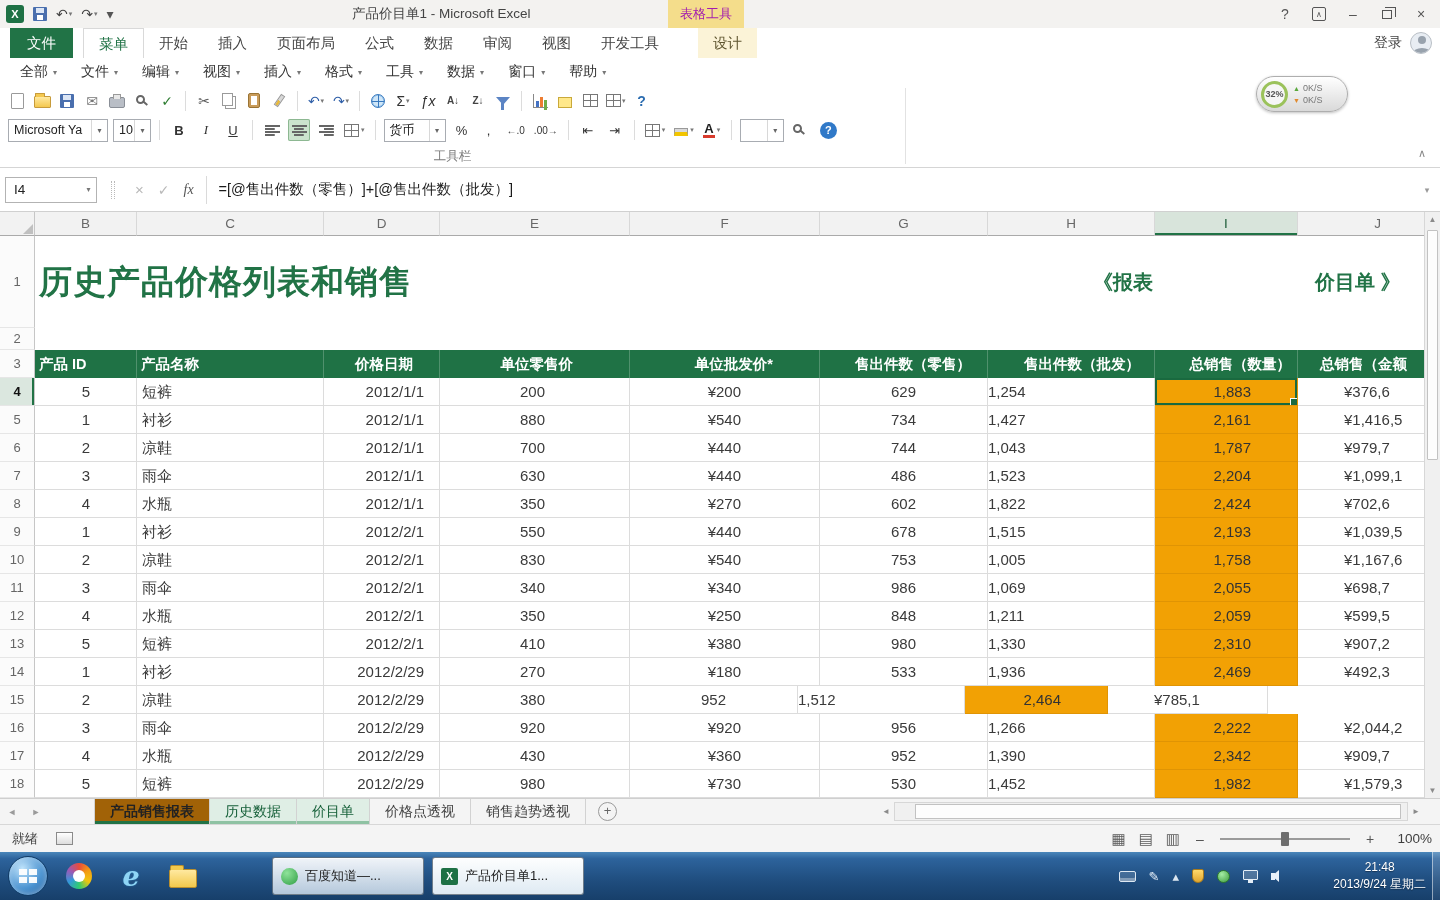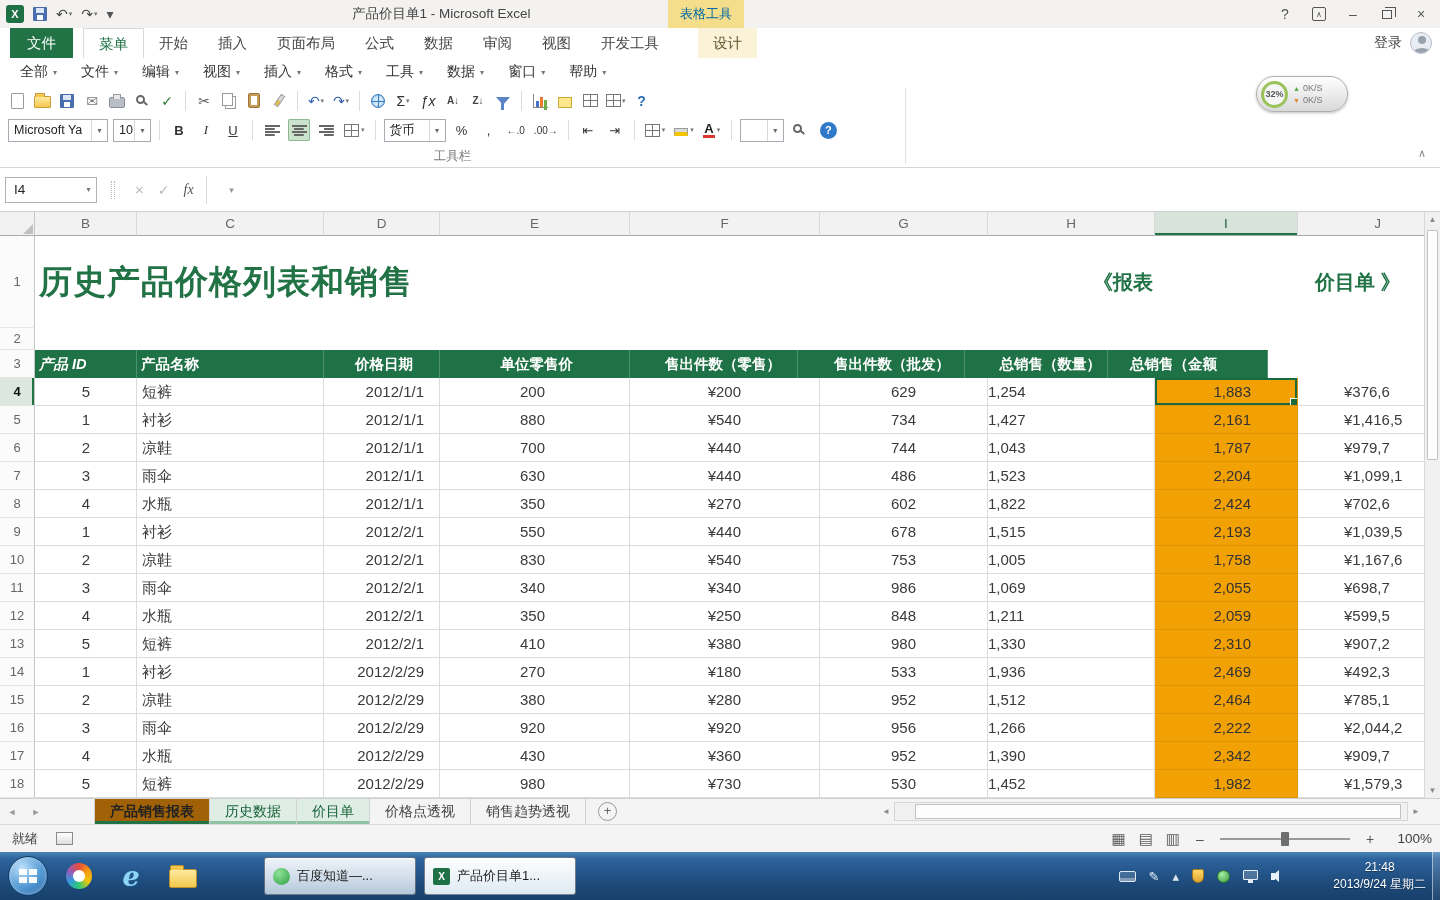--- a/index.html
+++ b/index.html
@@ -9,21 +9,21 @@
 
 
 #titlebar{position:absolute;top:0;left:0;width:1440px;height:28px;background:#f3f2f0}
 #qat{position:absolute;left:6px;top:0;height:28px;display:flex;align-items:center;gap:9px}
 .qatbtn{display:flex;align-items:center}
 .k-xl{width:18px;height:18px;background:#1e7145;border-radius:3px;color:#fff;font-weight:700;font-size:11px;display:flex;align-items:center;justify-content:center}
 .k-floppy{width:14px;height:14px;background:#4a6fae;border-radius:1px;position:relative;display:inline-block}
 .k-floppy::before{content:"";position:absolute;top:1px;left:3px;right:3px;height:5px;background:#dce6f5}
 .k-floppy::after{content:"";position:absolute;bottom:1px;left:4px;right:4px;height:5px;background:#fff}
 #tb-title{position:absolute;left:352px;top:0;height:28px;line-height:28px;font-size:13.5px;color:#444;white-space:nowrap}
-#ctx-strip{position:absolute;left:668px;top:0;width:76px;height:28px;background:#f4dd8b;color:#0369a1;font-size:13px;text-align:center;line-height:28px}
+#ctx-strip{position:absolute;left:668px;top:0;width:76px;height:28px;background:#f4dd8b;color:#a21caf;font-size:13px;text-align:center;line-height:28px}
 #winctrl{position:absolute;right:4px;top:2px;display:flex;align-items:center;gap:4px}
 .winbtn{width:30px;height:24px;display:flex;align-items:center;justify-content:center;font-size:14px;color:#555}
 .k-box{width:14px;height:14px;border:1px solid #555;border-radius:2px;display:flex;align-items:center;justify-content:center;font-size:8px;color:#555}
 .k-box::after{content:"∧"}
 .k-restore{width:10px;height:9px;border:1px solid #555;position:relative;background:transparent;display:inline-block}
 .k-restore::before{content:"";position:absolute;top:-4px;left:2px;width:10px;height:9px;border:1px solid #555;border-left:none;border-bottom:none}
 
 
 #tabsrow{position:absolute;top:28px;left:0;width:1440px;height:30px;background:#fff}
 #ribbon-tab-list{display:flex;padding-left:10px;height:30px}
@@ -196,21 +196,21 @@
 #taskbar{position:absolute;top:852px;left:0;width:1440px;height:48px;background:linear-gradient(180deg,#4a86ba 0%,#2d639c 14%,#1f4d7e 60%,#173f6a 100%)}
 .startorb{position:absolute;left:8px;top:4px;width:40px;height:40px;border-radius:50%;background:radial-gradient(circle at 35% 30%,#bfe3fb,#4b93d1 55%,#1c5795);border:1px solid #123c66;box-shadow:inset 0 0 6px rgba(255,255,255,.5);display:flex;align-items:center;justify-content:center}
 .flag{width:18px;height:14px;background:linear-gradient(#fff,#fff) 0 0/8px 6px no-repeat,linear-gradient(#fff,#fff) 10px 0/8px 6px no-repeat,linear-gradient(#fff,#fff) 0 8px/8px 6px no-repeat,linear-gradient(#fff,#fff) 10px 8px/8px 6px no-repeat;opacity:.95}
 #quicklaunch{position:absolute;left:62px;top:0;height:48px;display:flex;align-items:center;gap:18px}
 .qlbtn{display:flex;align-items:center;justify-content:center;width:34px;height:40px}
 .k-swirl{width:26px;height:26px;border-radius:50%;background:conic-gradient(#e74c3c,#f39c12,#f1c40f,#2ecc71,#3498db,#9b59b6,#e74c3c);position:relative;display:inline-block}
 .k-swirl::after{content:"";position:absolute;inset:7px;background:#fff;border-radius:50%}
 .k-ie{font-family:"DejaVu Serif","Liberation Serif",serif;font-style:italic;font-weight:700;font-size:27px;color:#8fd5f5;text-shadow:0 0 2px #2b77ad;line-height:1}
 .k-bigfolder{width:28px;height:19px;background:linear-gradient(#ffe9a0,#f2c94c);border:1px solid #b98f2f;border-radius:2px;position:relative;margin-top:4px;display:inline-block}
 .k-bigfolder::before{content:"";position:absolute;top:-5px;left:0;width:12px;height:4px;background:#f2c94c;border:1px solid #b98f2f;border-bottom:none;border-radius:2px 2px 0 0}
-#taskapps{position:absolute;left:264px;top:5px;display:flex;gap:8px}
+#taskapps{position:absolute;left:272px;top:5px;display:flex;gap:8px}
 .appbtn{width:152px;height:38px;border-radius:3px;border:1px solid rgba(10,30,50,.55);background:linear-gradient(rgba(255,255,255,.93),rgba(203,219,235,.88));display:flex;align-items:center;gap:7px;padding:0 8px;font-size:13px;color:#1c1c1c;box-shadow:inset 0 1px 0 rgba(255,255,255,.8)}
 .appbtn.active{background:linear-gradient(#fdfefe,#dfeaf3)}
 .applabel{white-space:nowrap;overflow:hidden;text-overflow:ellipsis}
 .k-greenball{width:17px;height:17px;border-radius:50%;background:radial-gradient(circle at 35% 30%,#8fe39a,#2f9e44);flex:none;display:inline-block}
 .k-xlsmall{width:17px;height:17px;background:#1e7145;border-radius:2px;color:#fff;font-size:10px;font-weight:700;display:flex;align-items:center;justify-content:center;flex:none}
 .k-xlsmall::before{content:"X"}
 #tray{position:absolute;right:158px;top:0;height:48px;display:flex;align-items:center;gap:13px;color:#e8f1fa;font-size:13px}
 .trayi{display:flex;align-items:center;justify-content:center}
 .k-kbd{width:17px;height:11px;border:1px solid #dde8f2;border-radius:2px;background:rgba(255,255,255,.15);box-shadow:inset 0 -3px 0 rgba(255,255,255,.35);display:inline-block}
 .k-shield{width:12px;height:14px;background:linear-gradient(#ffd96b,#e0a62f);border-radius:2px 2px 6px 6px;border:1px solid #a87b1d;display:inline-block}
@@ -496,20 +496,21 @@
   <div id="formulabar">
     <div id="namebox">
       <span class="nbv">I4</span>
       <span class="nb-caret"></span>
     </div>
     <div class="fb-grip"></div>
     <span class="fb-x">×</span>
     <span class="fb-ck">✓</span>
     <span class="fb-fx">fx</span>
     <div class="fb-sep"></div>
+    <div id="formula-text">=[@售出件数（零售）]+[@售出件数（批发）]</div>
     <span class="fb-expand"></span>
   </div>
 
   <div id="grid">
     <div id="col-letters-row">
       <div class="corner"></div>
       <div id="col-letters">
           <div class="colh" style="width: 102px;">B</div>
           <div class="colh" style="width: 187px;">C</div>
           <div class="colh" style="width: 116px;">D</div>
@@ -529,24 +530,25 @@
         <div class="navlink" style="left:1280px">价目单 》</div>
       </div>
     </div>
     <div class="grow" style="height:22px">
       <div class="gut">2</div>
       <div style="flex:1;background:#fff"></div>
     </div>
     <div class="grow">
       <div class="gut">3</div>
       <div id="header-cells" style="display:flex">
-          <div class="hcell h0" style="width: 102px; font-style: italic;">产品 ID</div>
+          <div class="hcell h0" style="width: 102px;">产品 ID</div>
           <div class="hcell h1" style="width: 187px;">产品名称</div>
           <div class="hcell h2" style="width: 116px;">价格日期</div>
           <div class="hcell h3" style="width: 190px;">单位零售价</div>
+          <div class="hcell h4" style="width: 190px;">单位批发价*</div>
           <div class="hcell h5" style="width: 168px;">售出件数（零售）</div>
           <div class="hcell h6" style="width: 167px;">售出件数（批发）</div>
           <div class="hcell h7" style="width: 143px;">总销售（数量）</div>
           <div class="hcell h8" style="width: 160px;">总销售（金额</div>
         </div>
     </div>
     <div id="data-rows">
         <div class="grow">
           <div class="gut sel">4</div>
           <div class="dcell a0" style="width: 102px;">5</div>
@@ -678,21 +680,20 @@
           <div class="dcell a6" style="width: 167px;">1,936</div>
           <div class="dcell a7 coli" style="width: 143px;">2,469</div>
           <div class="dcell a8" style="width: 160px;">¥492,3</div>
         </div>
         <div class="grow">
           <div class="gut">15</div>
           <div class="dcell a0" style="width: 102px;">2</div>
           <div class="dcell a1" style="width: 187px;">凉鞋</div>
           <div class="dcell a2" style="width: 116px;">2012/2/29</div>
           <div class="dcell a3" style="width: 190px;">380</div>
-          <div class="dcell a4" style="width: 190px;">¥280</div>
           <div class="dcell a5" style="width: 168px;">952</div>
           <div class="dcell a6" style="width: 167px;">1,512</div>
           <div class="dcell a7 coli" style="width: 143px;">2,464</div>
           <div class="dcell a8" style="width: 160px;">¥785,1</div>
         </div>
         <div class="grow">
           <div class="gut">16</div>
           <div class="dcell a0" style="width: 102px;">3</div>
           <div class="dcell a1" style="width: 187px;">雨伞</div>
           <div class="dcell a2" style="width: 116px;">2012/2/29</div>

